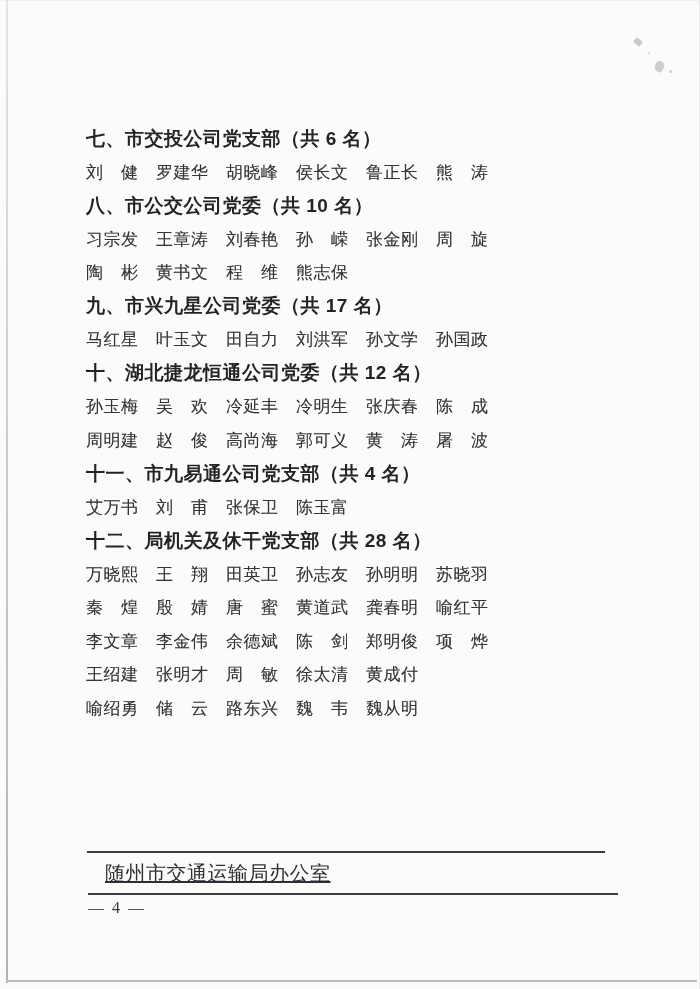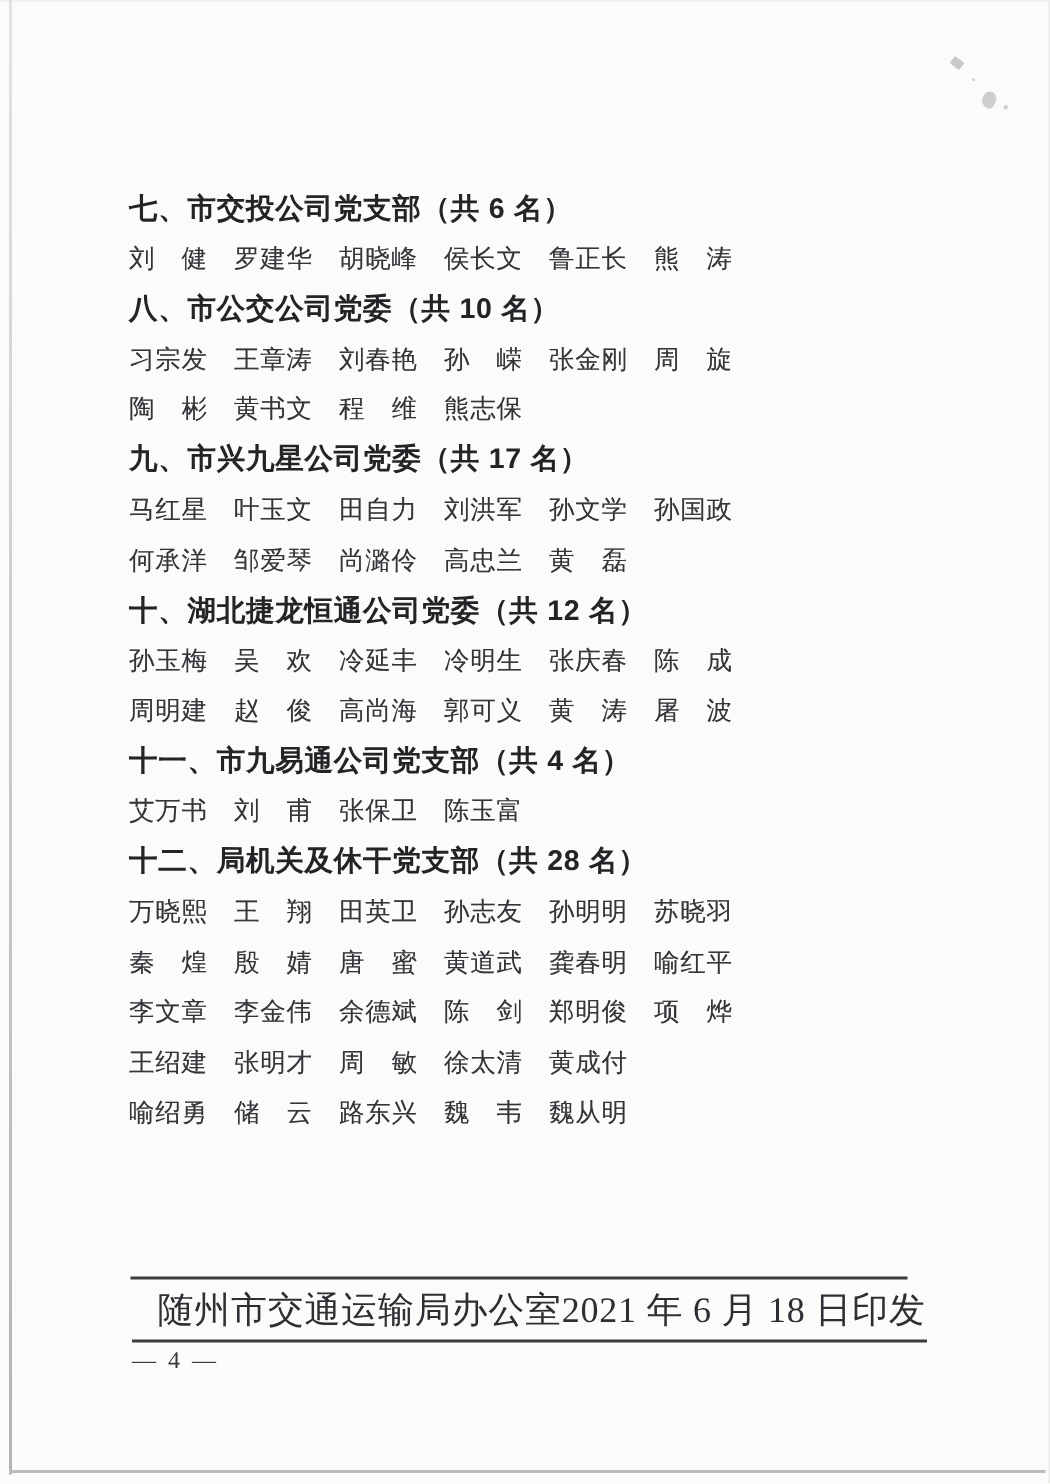--- a/index.html
+++ b/index.html
@@ -43,21 +43,21 @@
     letter-spacing: 0.5px;
     color: #34343b;
     text-shadow: 0 0 0.4px rgba(40,40,48,0.35);
   }
 
   
   .rule-top    { position: absolute; left: 87px; top: 851px; width: 518px; height: 0;
                  border-top: 2px solid #3c3c40; }
   .footer-row  { position: absolute; left: 105px; top: 859px; width: 500px; height: 28px;
                  display: flex; justify-content: space-between; align-items: center;
-                 font-size: 24px; color: #2e2e34; letter-spacing: 0.5px; white-space: pre; }
+                 font-size: 20px; color: #2e2e34; letter-spacing: 0.5px; white-space: pre; text-decoration: underline; }
   .rule-bottom { position: absolute; left: 88px; top: 893px; width: 530px; height: 0;
                  border-top: 2px solid #3c3c40; }
   .page-number { position: absolute; left: 88px; top: 899px; font-size: 16px;
                  letter-spacing: 2px; color: #38383e; white-space: pre; }
 </style>
 </head>
 <body>
 
 <div class="edge-top"></div>
 <div class="edge-left"></div>
@@ -73,37 +73,35 @@
 
   <div class="line heading">七、市交投公司党支部（共 6 名）</div>
   <div class="line names">刘　健　罗建华　胡晓峰　侯长文　鲁正长　熊　涛</div>
 
   <div class="line heading">八、市公交公司党委（共 10 名）</div>
   <div class="line names">习宗发　王章涛　刘春艳　孙　嵘　张金刚　周　旋</div>
   <div class="line names">陶　彬　黄书文　程　维　熊志保</div>
 
   <div class="line heading">九、市兴九星公司党委（共 17 名）</div>
   <div class="line names">马红星　叶玉文　田自力　刘洪军　孙文学　孙国政</div>
-  <div class="line names">何承洋　邹爱琴　尚潞伶　高忠兰　黄　磊</div>
 
   <div class="line heading">十、湖北捷龙恒通公司党委（共 12 名）</div>
   <div class="line names">孙玉梅　吴　欢　冷延丰　冷明生　张庆春　陈　成</div>
   <div class="line names">周明建　赵　俊　高尚海　郭可义　黄　涛　屠　波</div>
 
   <div class="line heading">十一、市九易通公司党支部（共 4 名）</div>
   <div class="line names">艾万书　刘　甫　张保卫　陈玉富</div>
 
   <div class="line heading">十二、局机关及休干党支部（共 28 名）</div>
   <div class="line names">万晓熙　王　翔　田英卫　孙志友　孙明明　苏晓羽</div>
   <div class="line names">秦　煌　殷　婧　唐　蜜　黄道武　龚春明　喻红平</div>
   <div class="line names">李文章　李金伟　余德斌　陈　剑　郑明俊　项　烨</div>
   <div class="line names">王绍建　张明才　周　敏　徐太清　黄成付</div>
   <div class="line names">喻绍勇　储　云　路东兴　魏　韦　魏从明</div>
 
 </div>
 
 <div class="rule-top"></div>
 <div class="footer-row">
   <span>随州市交通运输局办公室</span>
-  <span>2021 年 6 月 18 日印发</span>
 </div>
 <div class="rule-bottom"></div>
 <div class="page-number">— 4 —</div>
 
 </body></html>

